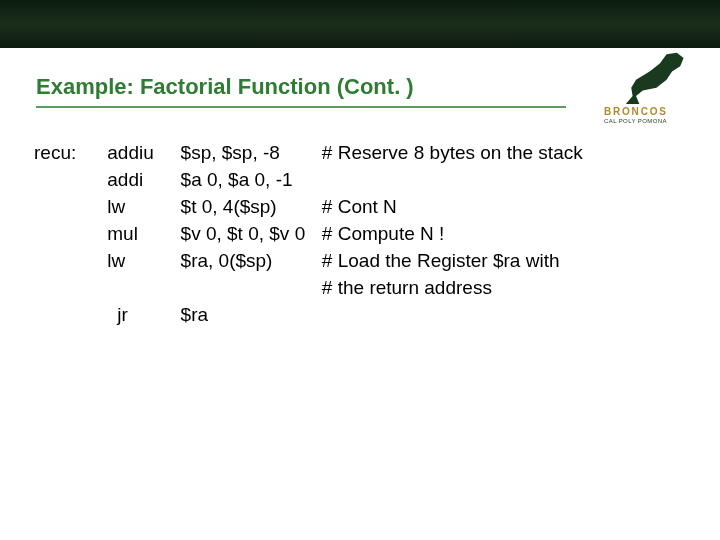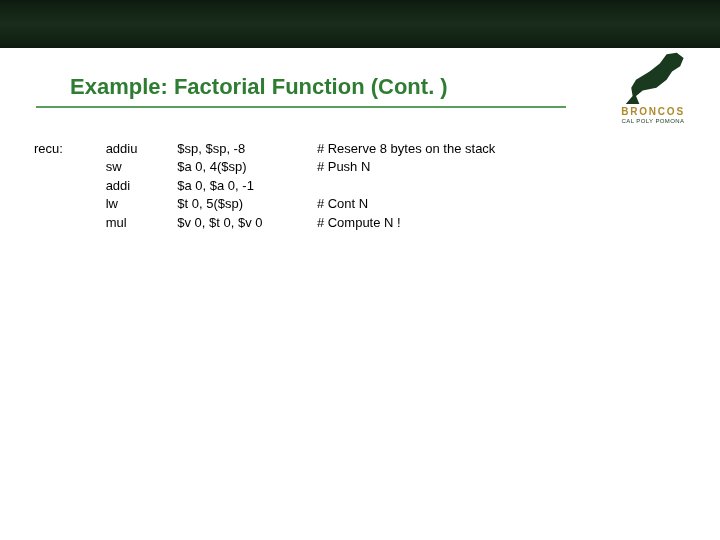--- a/index.html
+++ b/index.html
@@ -17,36 +17,34 @@
     height: 48px;
     background: linear-gradient(to bottom, #0d1b0f 0%, #1a2e1c 50%, #0d1b0f 100%);
   }
   .title {
     position: absolute;
     top: 74px;
     left: 36px;
     font-size: 22px;
     font-weight: bold;
     color: #2e7d32;
-    margin-left: 34px;
   }
   .title-rule {
     position: absolute;
     top: 106px;
     left: 36px;
     width: 530px;
     height: 2px;
     background: #5a9e5e;
   }
   .logo {
     position: absolute;
     top: 50px;
     right: 18px;
     width: 98px;
-    text-align: center;
   }
   .logo .horse {
     width: 68px;
     height: 54px;
     margin: 0 auto;
     background: #1a3a1f;
     clip-path: polygon(20% 85%, 10% 100%, 30% 100%, 25% 85%, 35% 75%, 55% 70%, 70% 55%, 78% 40%, 90% 30%, 95% 15%, 85% 5%, 70% 8%, 60% 25%, 45% 40%, 25% 55%, 18% 70%);
     position: relative;
   }
   .logo .broncos {
@@ -59,21 +57,21 @@
   .logo .cpp {
     font-size: 6px;
     color: #1a3a1f;
     letter-spacing: 0.4px;
     margin-top: 1px;
   }
   .code {
     position: absolute;
     top: 140px;
     left: 34px;
-    font-size: 13px;
+    font-size: 19px;
     color: #000;
     line-height: 1.42;
   }
   .code-row { white-space: nowrap; }
   .c1 { display: inline-block; width: 68px; vertical-align: top; }
   .c2  { display: inline-block; width: 68px; vertical-align: top; }
   .c2b { display: inline-block; width: 68px; vertical-align: top; padding-left: 10px; }
   .c3 { display: inline-block; width: 136px; vertical-align: top; }
   .c4 { display: inline-block; vertical-align: top; }
 </style>
@@ -94,37 +92,49 @@
 <div class="code">
 
   <div class="code-row">
     <span class="c1">recu:</span>
     <span class="c2">addiu</span>
     <span class="c3">$sp, $sp, -8</span>
     <span class="c4"># Reserve 8 bytes on the stack</span>
   </div>
   <div class="code-row">
     <span class="c1"></span>
-    <span class="c2">sw</span>
-    <span class="c3">$a 0, 4($sp)</span>
-    <span class="c4"># Push  N</span>
-  </div>
-  <div class="code-row">
-    <span class="c1"></span>
     <span class="c2">addi</span>
     <span class="c3">$a 0, $a 0, -1</span>
     <span class="c4"></span>
   </div>
   <div class="code-row">
     <span class="c1"></span>
     <span class="c2">lw</span>
-    <span class="c3">$t 0, 5($sp)</span>
+    <span class="c3">$t 0, 4($sp)</span>
     <span class="c4"># Cont N</span>
   </div>
   <div class="code-row">
     <span class="c1"></span>
     <span class="c2">mul</span>
     <span class="c3">$v 0, $t 0, $v 0</span>
     <span class="c4"># Compute   N !</span>
   </div>
+  <div class="code-row">
+    <span class="c1"></span>
+    <span class="c2">lw</span>
+    <span class="c3">$ra, 0($sp)</span>
+    <span class="c4"># Load the Register $ra with</span>
+  </div>
+  <div class="code-row">
+    <span class="c1"></span>
+    <span class="c2"></span>
+    <span class="c3"></span>
+    <span class="c4"># the return address</span>
+  </div>
 
+  <div class="code-row">
+    <span class="c1"></span>
+    <span class="c2b">jr</span>
+    <span class="c3">$ra</span>
+    <span class="c4"></span>
+  </div>
 
 </div>
 
 </body></html>

